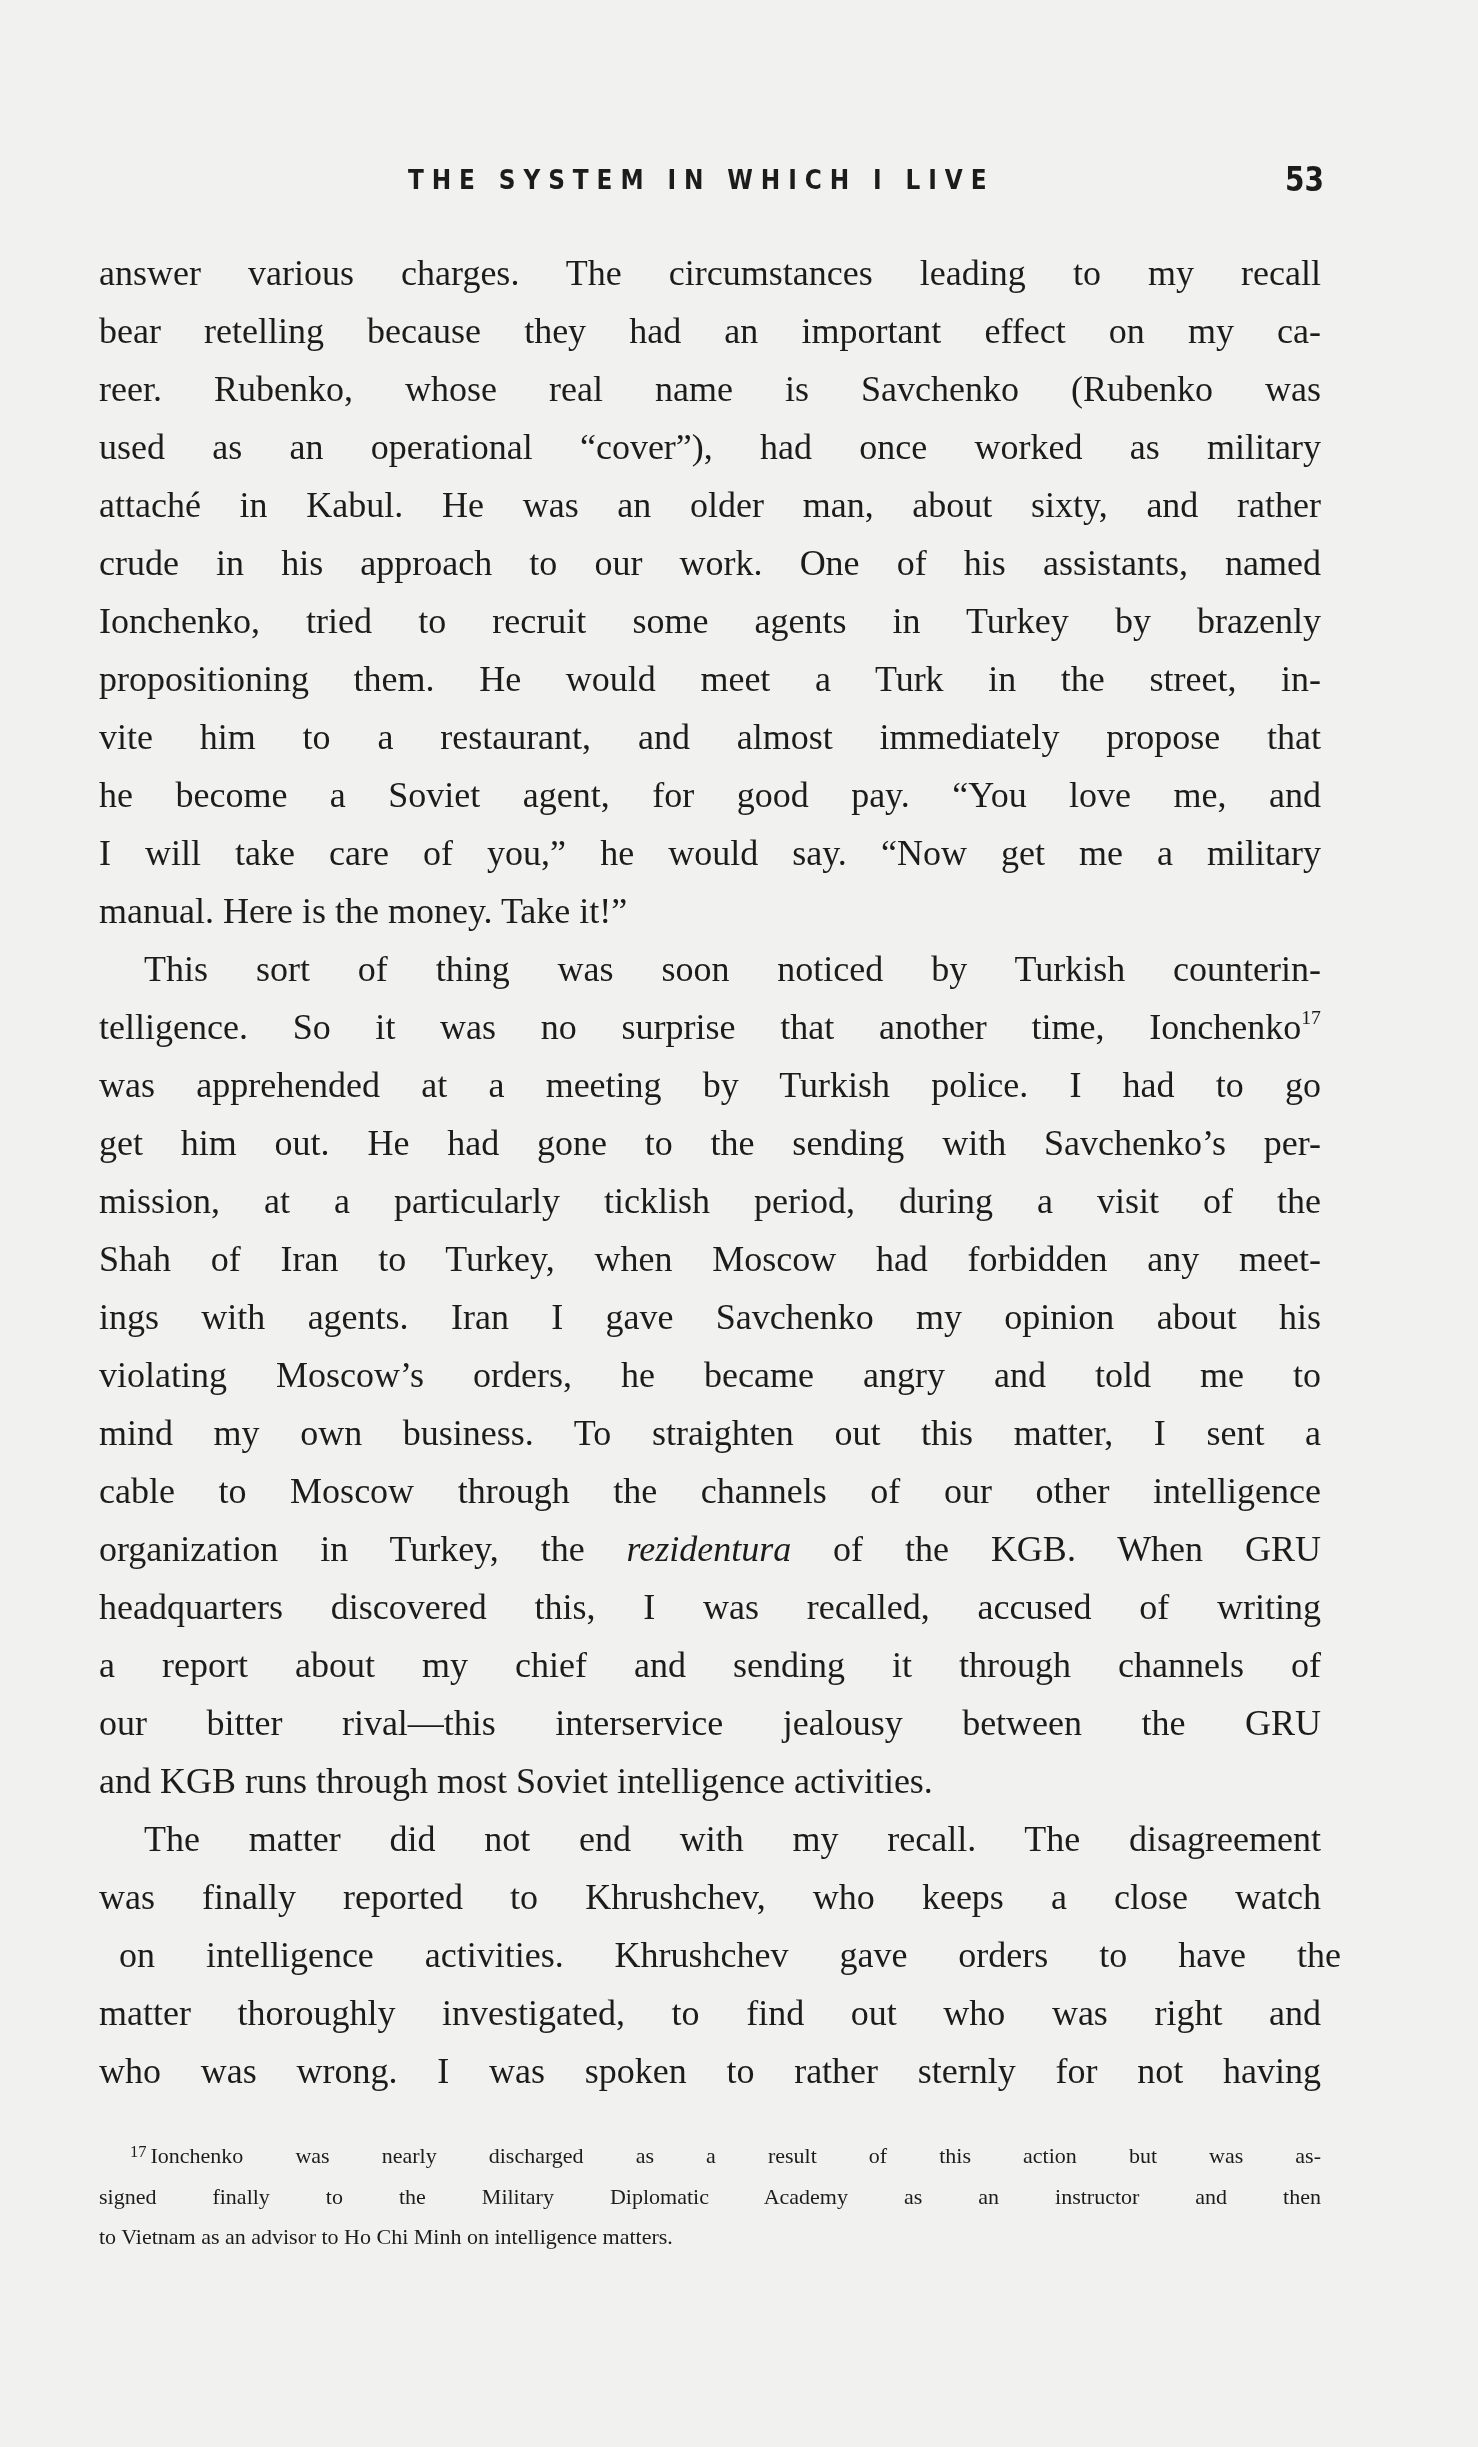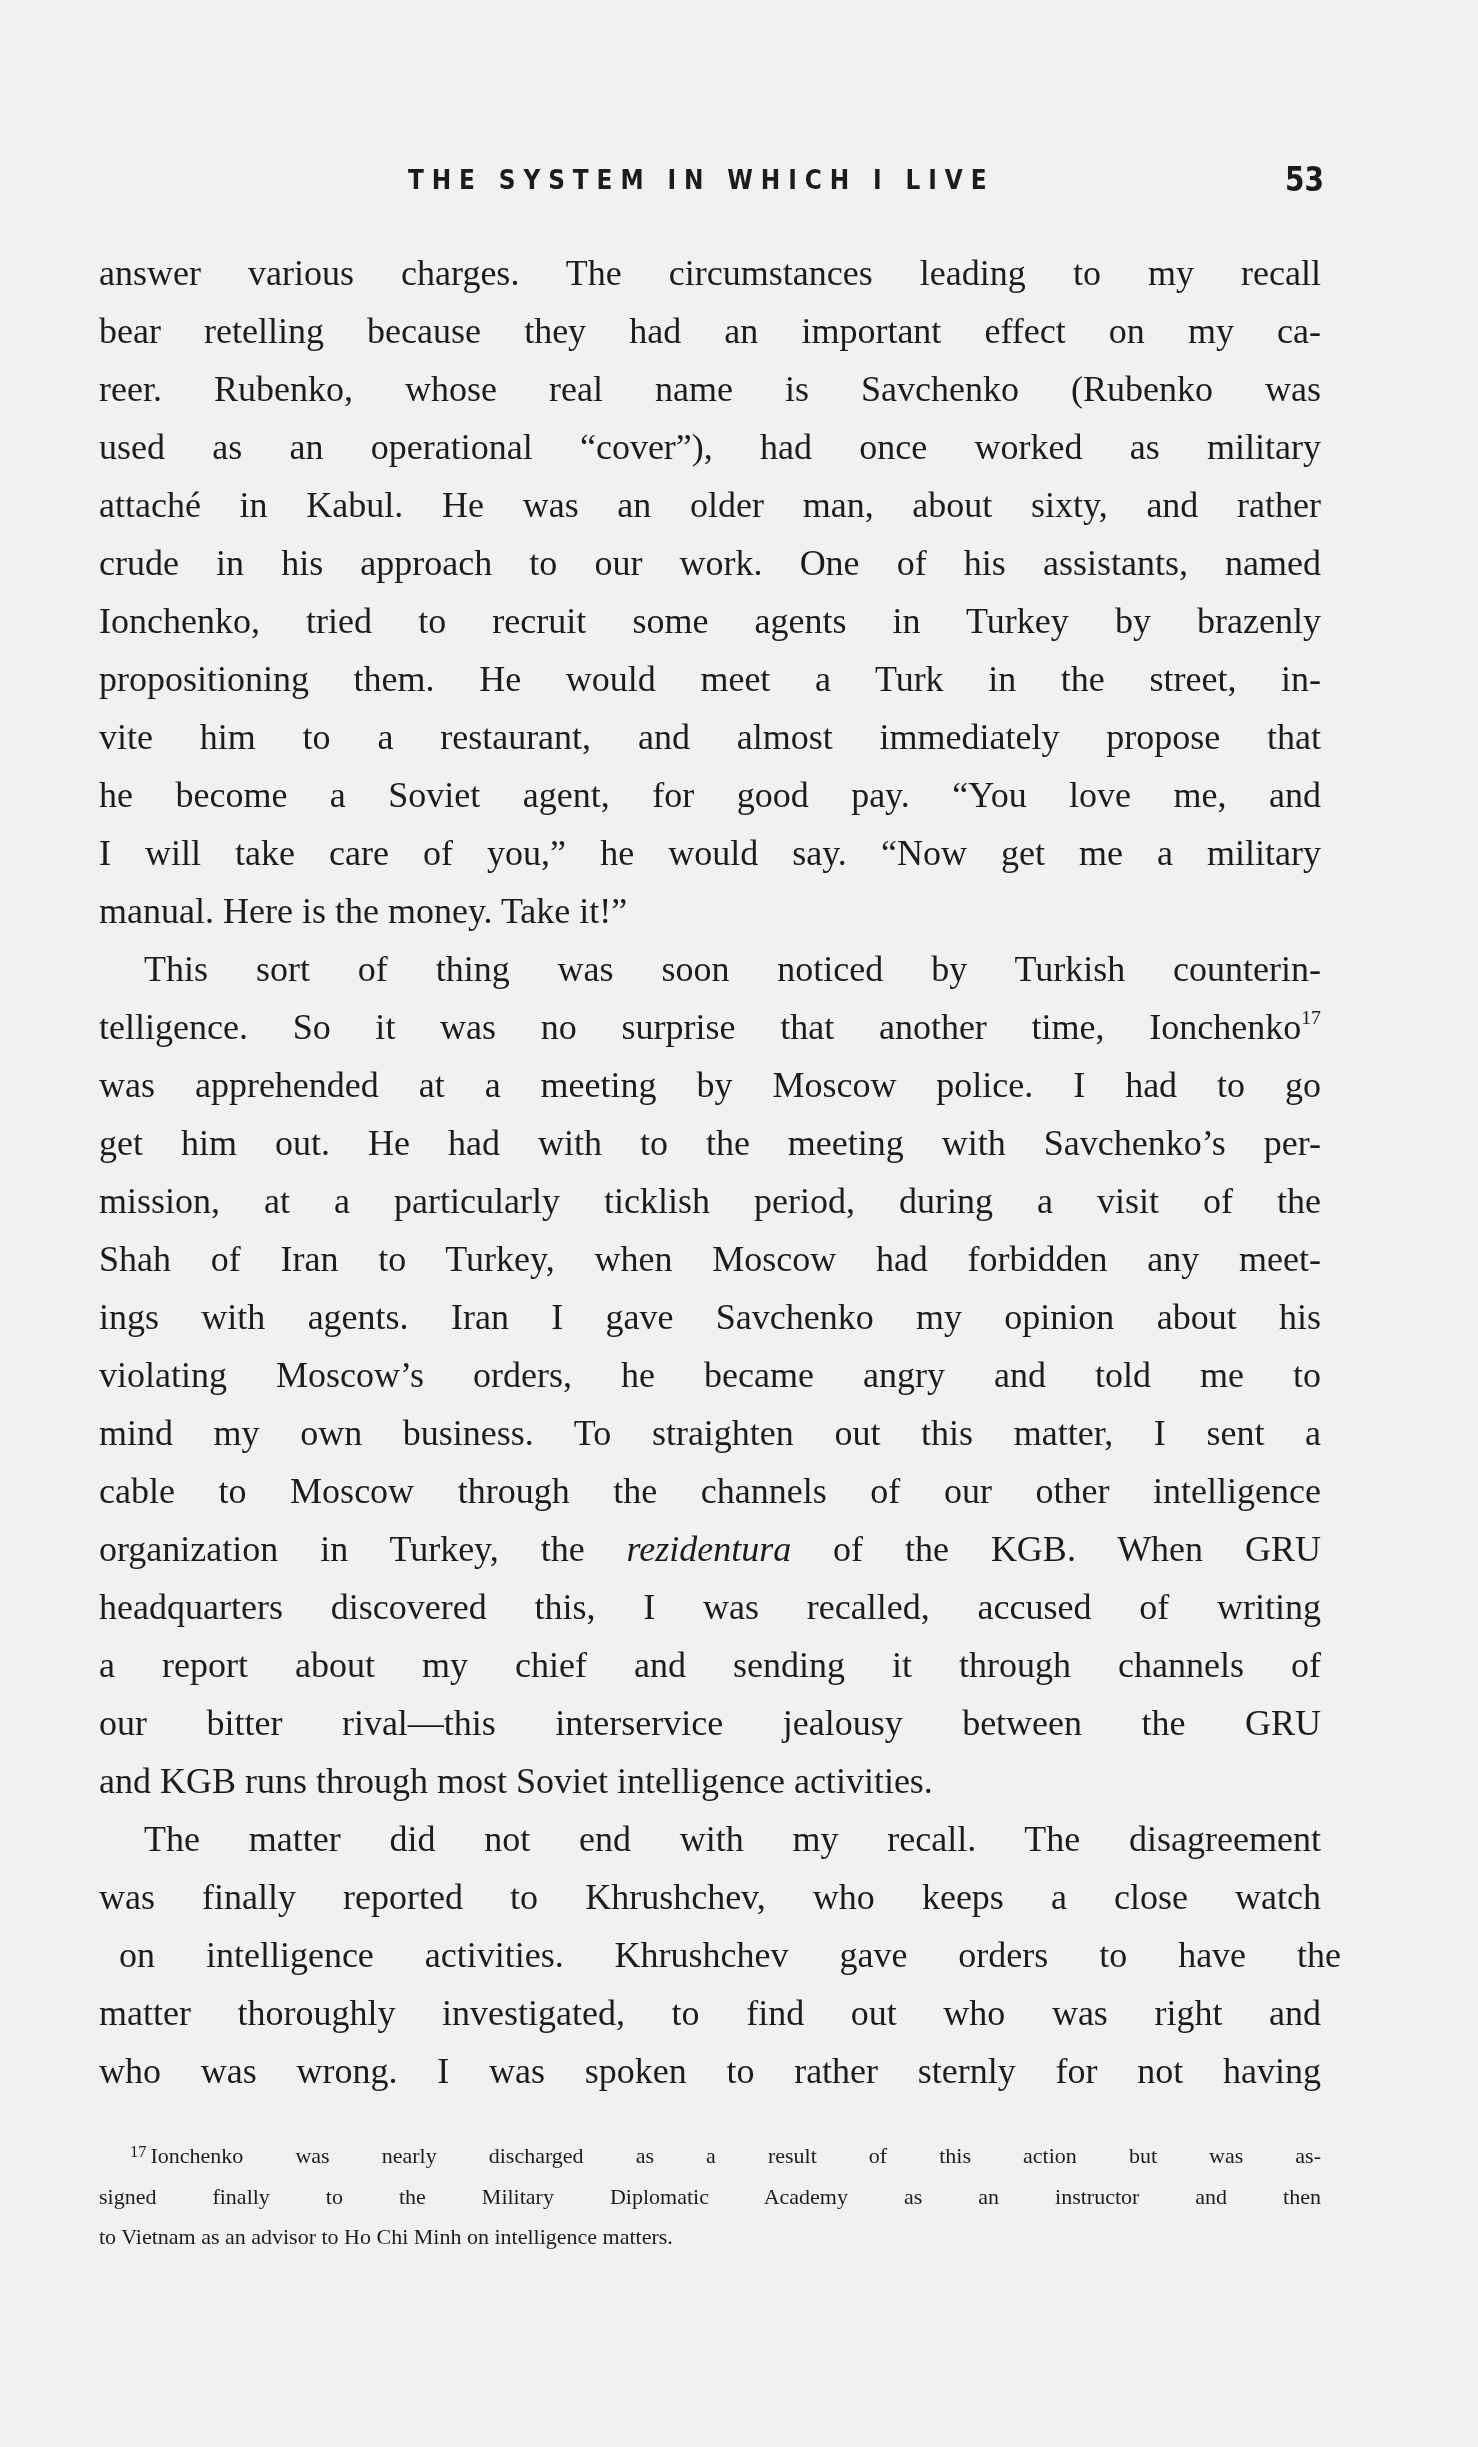--- a/index.html
+++ b/index.html
@@ -63,22 +63,22 @@
       <div class="line" style="top: 656px; word-spacing: 0px;">propositioning them. He would meet a Turk in the street, in-</div>
       <div class="line" style="top: 714px; word-spacing: 0px;">vite him to a restaurant, and almost immediately propose that</div>
       <div class="line" style="top: 772px; word-spacing: 0px;">he become a Soviet agent, for good pay. “You love me, and</div>
       <div class="line" style="top: 830px; word-spacing: 0px;">I will take care of you,” he would say. “Now get me a military</div>
       <div class="line last" style="top:888px">manual. Here is the money. Take it!”</div>
     </div>
 
     <div>
       <div class="line indent" style="top: 946px; word-spacing: 0px;">This sort of thing was soon noticed by Turkish counterin-</div>
       <div class="line" style="top: 1004px; word-spacing: 0px;"><span>telligence. So it was no surprise that another time, Ionchenko</span><sup>17</sup></div>
-      <div class="line" style="top: 1062px; word-spacing: 0px;">was apprehended at a meeting by Moscow police. I had to go</div>
-      <div class="line" style="top: 1120px; word-spacing: 0px;">get him out. He had with to the meeting with Savchenko’s per-</div>
+      <div class="line" style="top: 1062px; word-spacing: 0px;">was apprehended at a meeting by Turkish police. I had to go</div>
+      <div class="line" style="top: 1120px; word-spacing: 0px;">get him out. He had gone to the sending with Savchenko’s per-</div>
       <div class="line" style="top: 1178px; word-spacing: 0px;">mission, at a particularly ticklish period, during a visit of the</div>
       <div class="line" style="top: 1236px; word-spacing: 0px;">Shah of Iran to Turkey, when Moscow had forbidden any meet-</div>
       <div class="line" style="top: 1294px; word-spacing: 0px;">ings with agents. Iran I gave Savchenko my opinion about his</div>
       <div class="line" style="top: 1352px; word-spacing: 0px;">violating Moscow’s orders, he became angry and told me to</div>
       <div class="line" style="top: 1410px; word-spacing: 0px;">mind my own business. To straighten out this matter, I sent a</div>
       <div class="line" style="top: 1468px; word-spacing: 0px;">cable to Moscow through the channels of our other intelligence</div>
       <div class="line" style="top: 1526px; word-spacing: -0.00173611px;"><span>organization in Turkey, the</span> <em>rezidentura</em><span> of the KGB. When GRU</span></div>
       <div class="line" style="top: 1584px; word-spacing: 0px;">headquarters discovered this, I was recalled, accused of writing</div>
       <div class="line" style="top: 1642px; word-spacing: 0px;">a report about my chief and sending it through channels of</div>
       <div class="line" style="top: 1700px; word-spacing: 0px;">our bitter rival—this interservice jealousy between the GRU</div>

